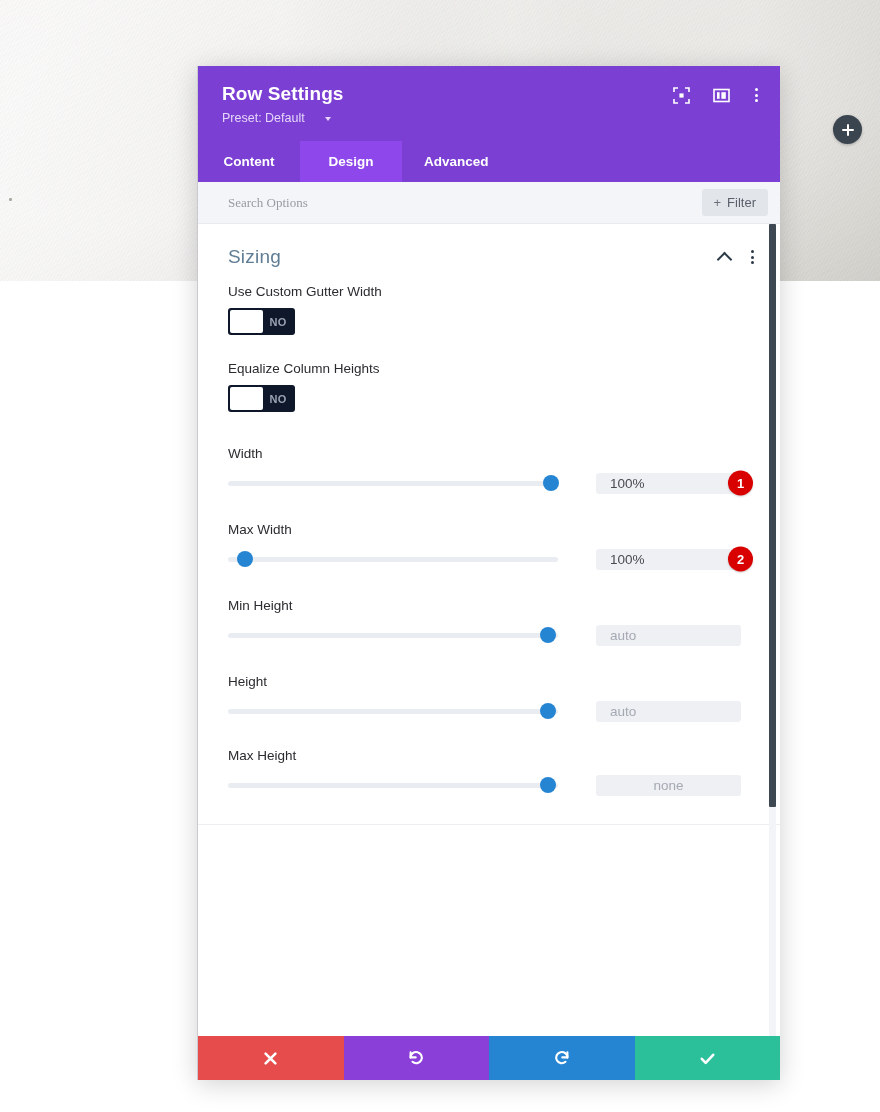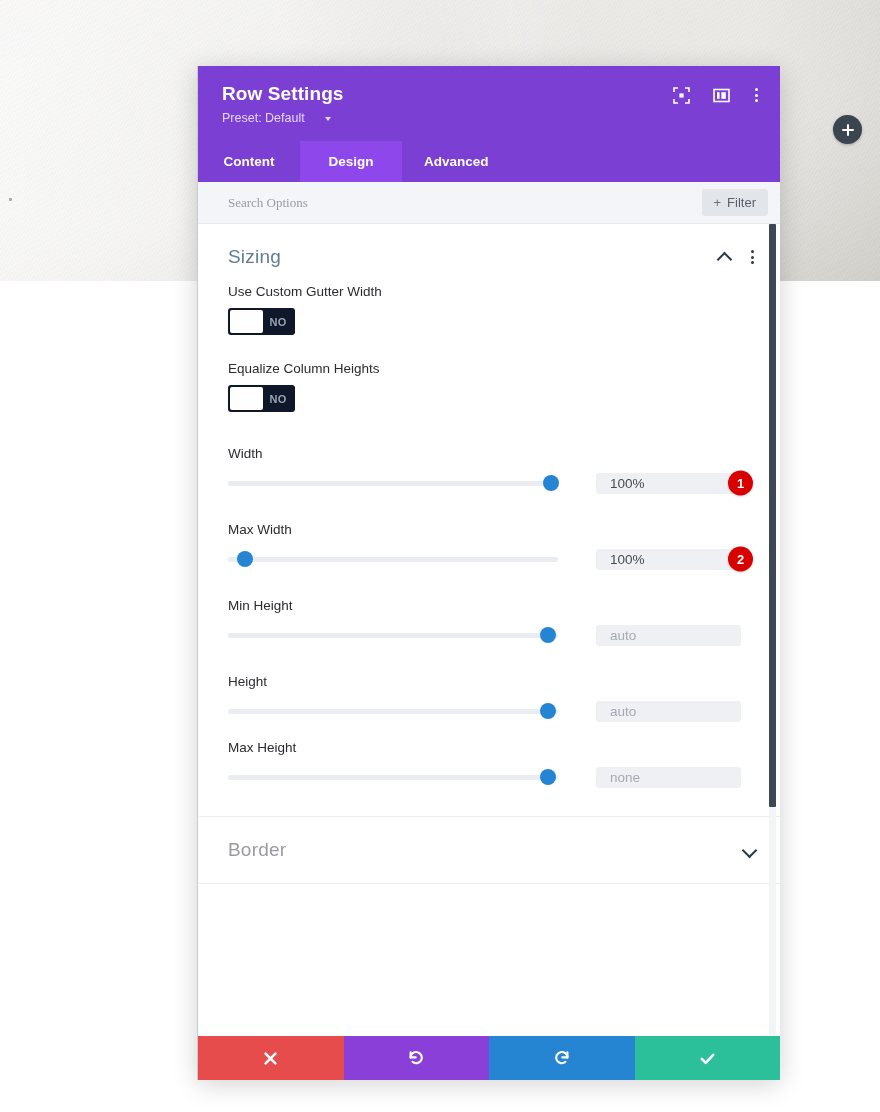--- a/index.html
+++ b/index.html
@@ -316,53 +316,49 @@
           <div class="slider-wrap" style="width:330px;">
             <div class="track"></div>
             <div class="thumb" style="left:97%;"></div>
           </div>
           <div class="value-box placeholder" style="width:145px; margin-left:38px;">
             <span>auto</span>
           </div>
         </div>
       </div>
 
-      <div class="field" style="margin-bottom:16px;">
+      <div class="field" style="margin-bottom:24px;">
         <div class="field-label">Height</div>
         <div class="slider-row">
           <div class="slider-wrap" style="width:330px;">
             <div class="track"></div>
             <div class="thumb" style="left:97%;"></div>
           </div>
           <div class="value-box placeholder" style="width:145px; margin-left:38px;">
             <span>auto</span>
           </div>
         </div>
       </div>
 
       <div class="field">
         <div class="field-label">Max Height</div>
         <div class="slider-row">
           <div class="slider-wrap" style="width:330px;">
             <div class="track"></div>
             <div class="thumb" style="left:97%;"></div>
           </div>
-          <div class="value-box placeholder" style="width:145px; margin-left:38px;">
+          <div class="value-box placeholder" style="width:145px; margin-left:38px;justify-content:center;">
             <span>none</span>
           </div>
         </div>
       </div>
 
       <div class="divider"></div>
 
 
-      <div class="collapsed-sec">
-        <div class="section-title collapsed">Border</div>
-        <span class="chev down"></span>
-      </div>
 
     </div>
 
     <div class="sb-track"></div>
     <div class="sb-thumb"></div>
   </div>
 
   <div class="modal-foot">
     <div class="foot-btn fb-cancel">
       <span>

